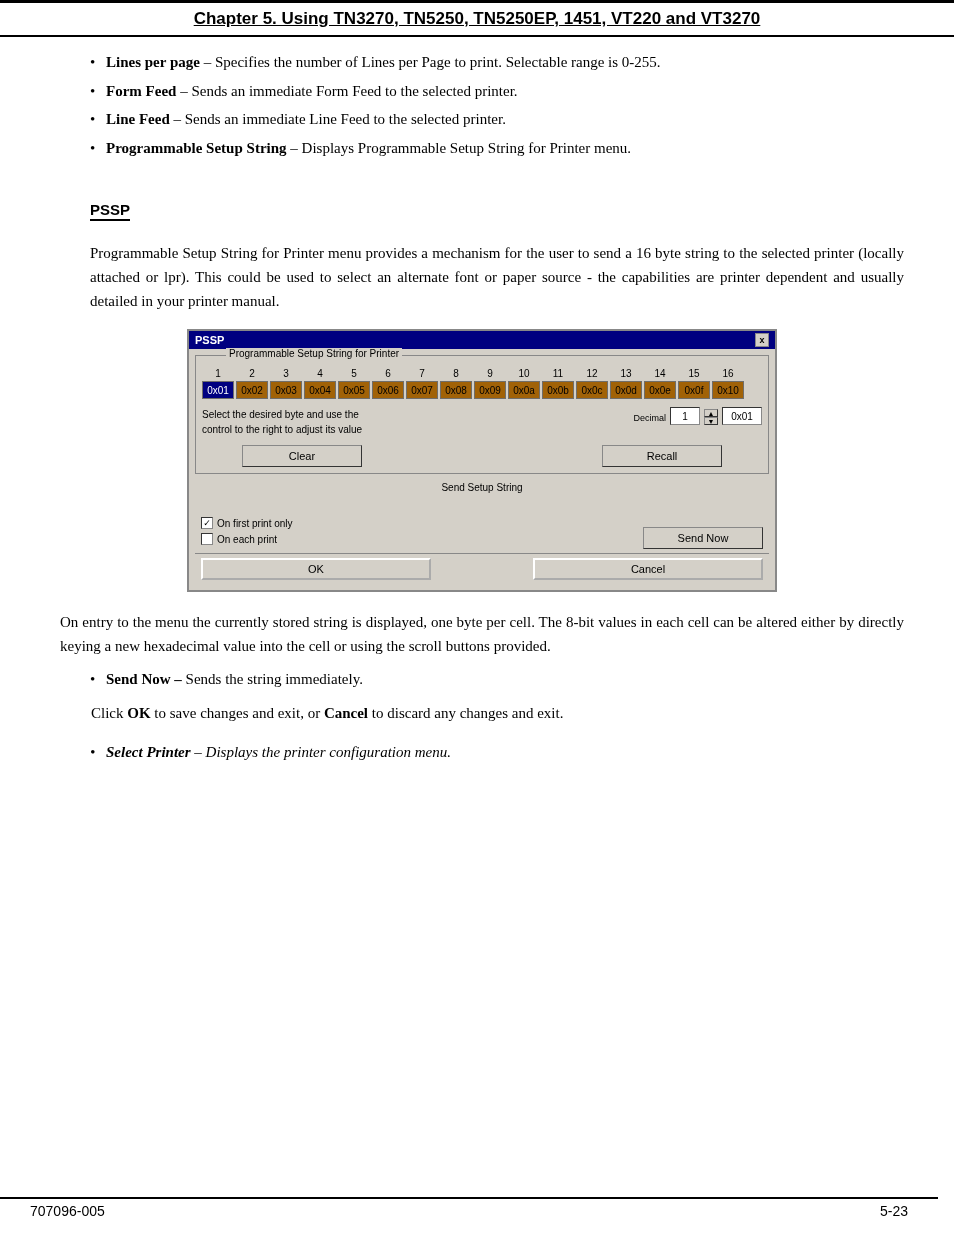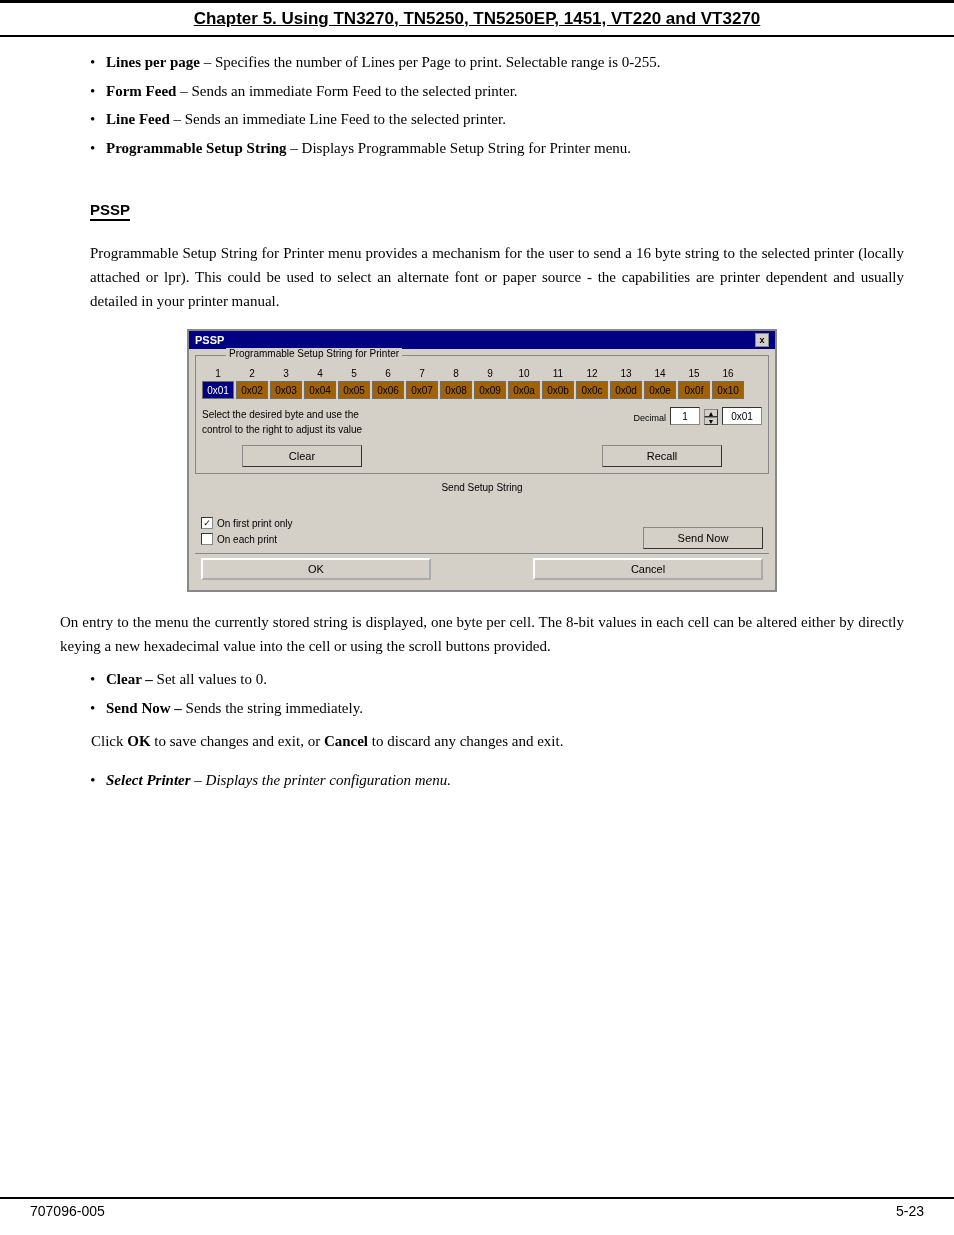--- a/index.html
+++ b/index.html
@@ -298,21 +298,21 @@
     .page-footer {
       border-top: 2px solid #000;
       padding: 4px 30px;
       display: flex;
       justify-content: space-between;
       font-size: 14px;
       font-family: Arial, sans-serif;
       position: absolute;
       bottom: 12px;
       left: 0;
-      right: 0;
+      right: 16px;
     }
   </style>
 </head>
 <body>
 
 <div class="page-header">
   <span>Chapter 5.  Using  TN3270, TN5250, TN5250EP, 1451, VT220 and VT3270</span>
 </div>
 
 <div class="content">
@@ -434,23 +434,20 @@
         <div class="ok-cancel-btn">Cancel</div>
       </div>
 
     </div>
   </div>
 
   <p class="body-para">On entry to the menu the currently stored string is displayed, one byte per cell. The 8-bit values in each cell can be altered either by directly keying a new hexadecimal value into the cell or using the scroll buttons provided.</p>
 
   <ul class="bullet-list">
     <li>
-      <b>Clear</b><b> –</b><span> Set all values to 0.</span>
-    </li>
-    <li>
       <b>Send Now</b><b> –</b><span> Sends the string immediately.</span>
     </li>
   </ul>
 
   <p class="body-para" style="margin-left:31px;">
     <span>Click </span><b>OK</b><span> to save changes and exit, or </span><b>Cancel</b><span> to discard any changes and exit.</span>
   </p>
 
   <ul class="bullet-list" style="margin-top:16px;font-style:italic;">
     <li>

